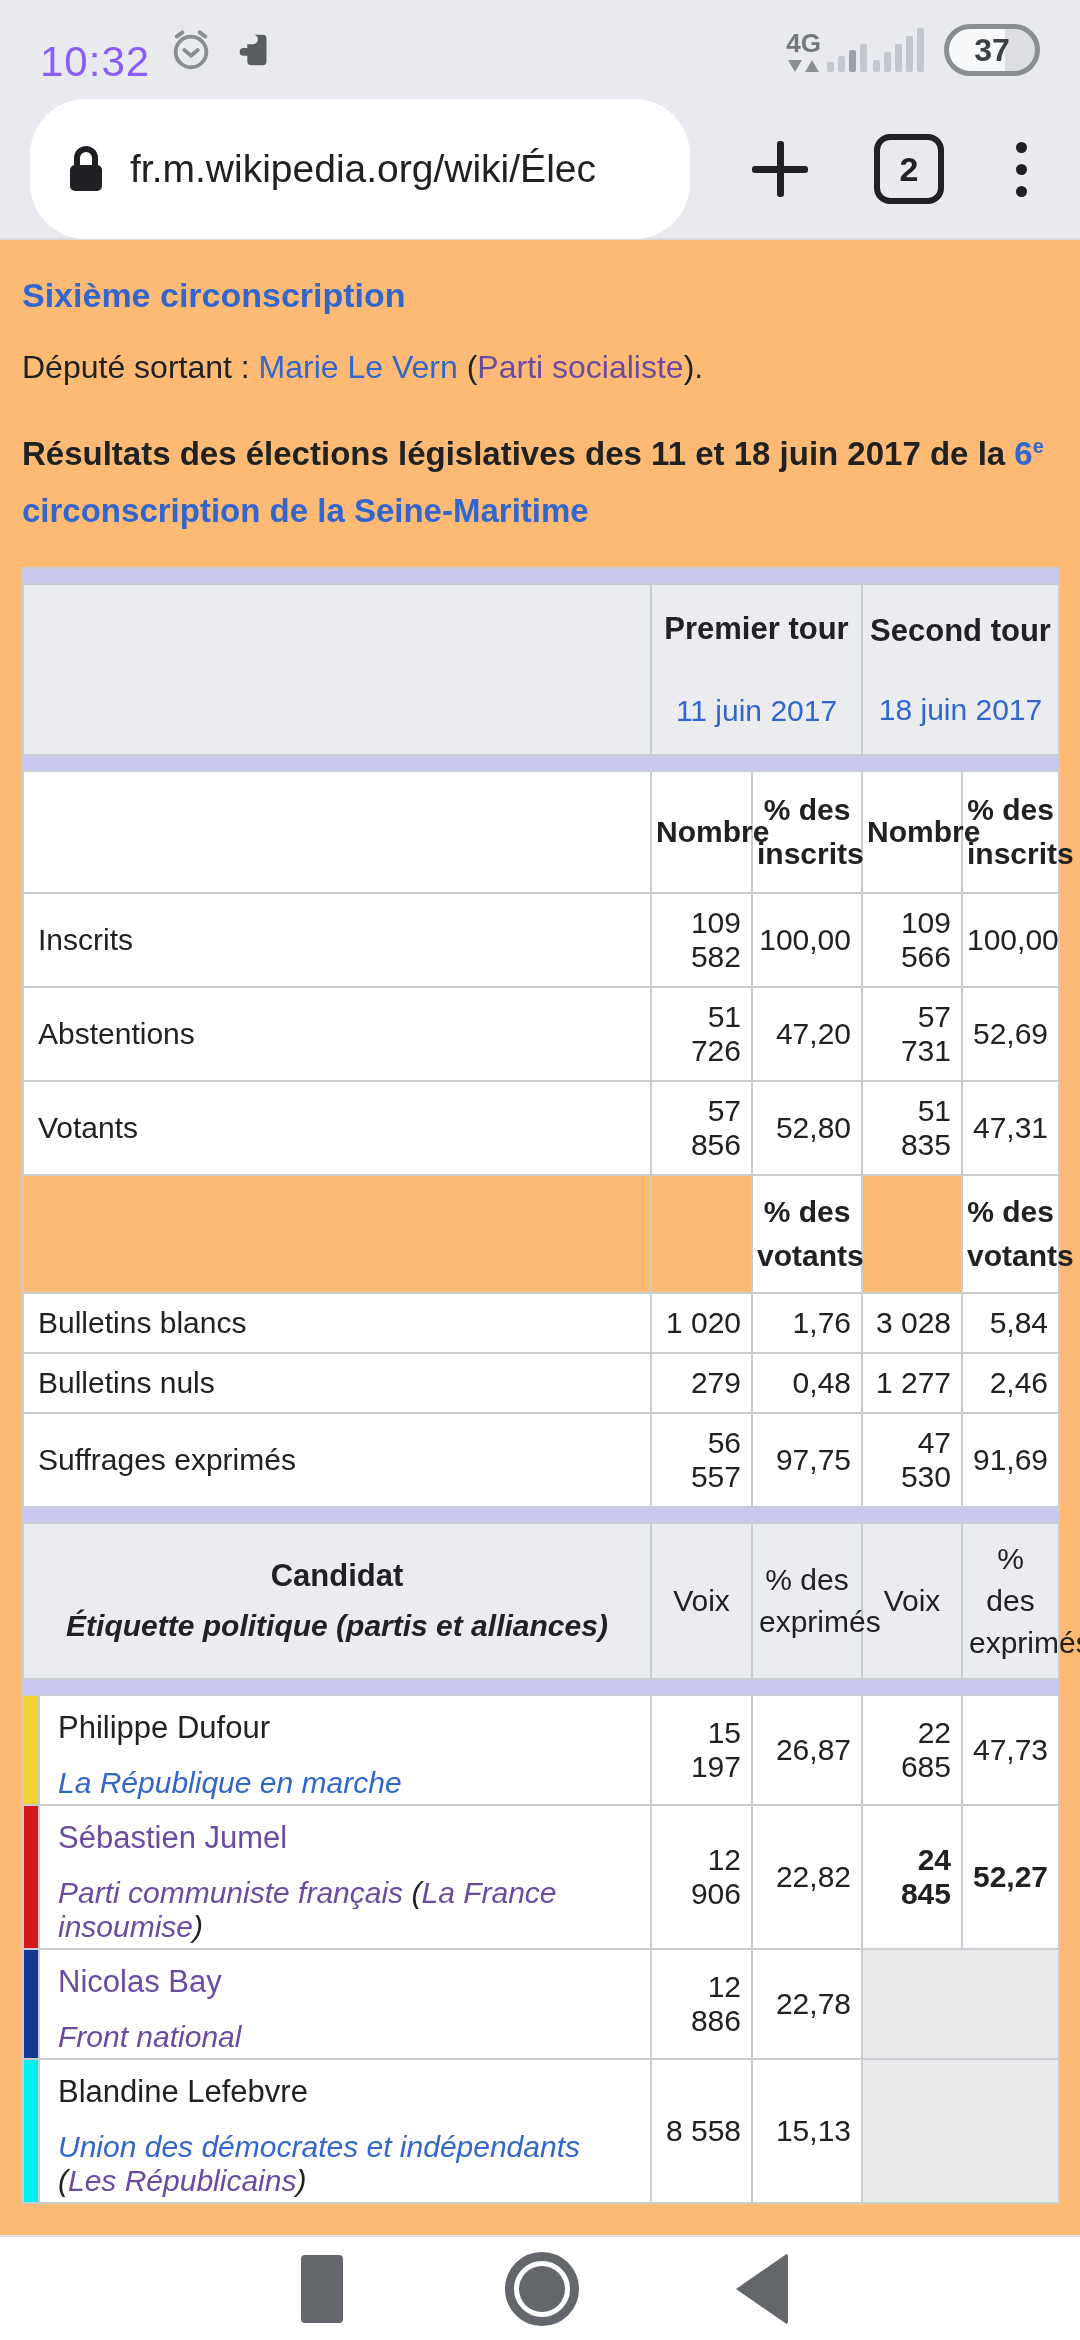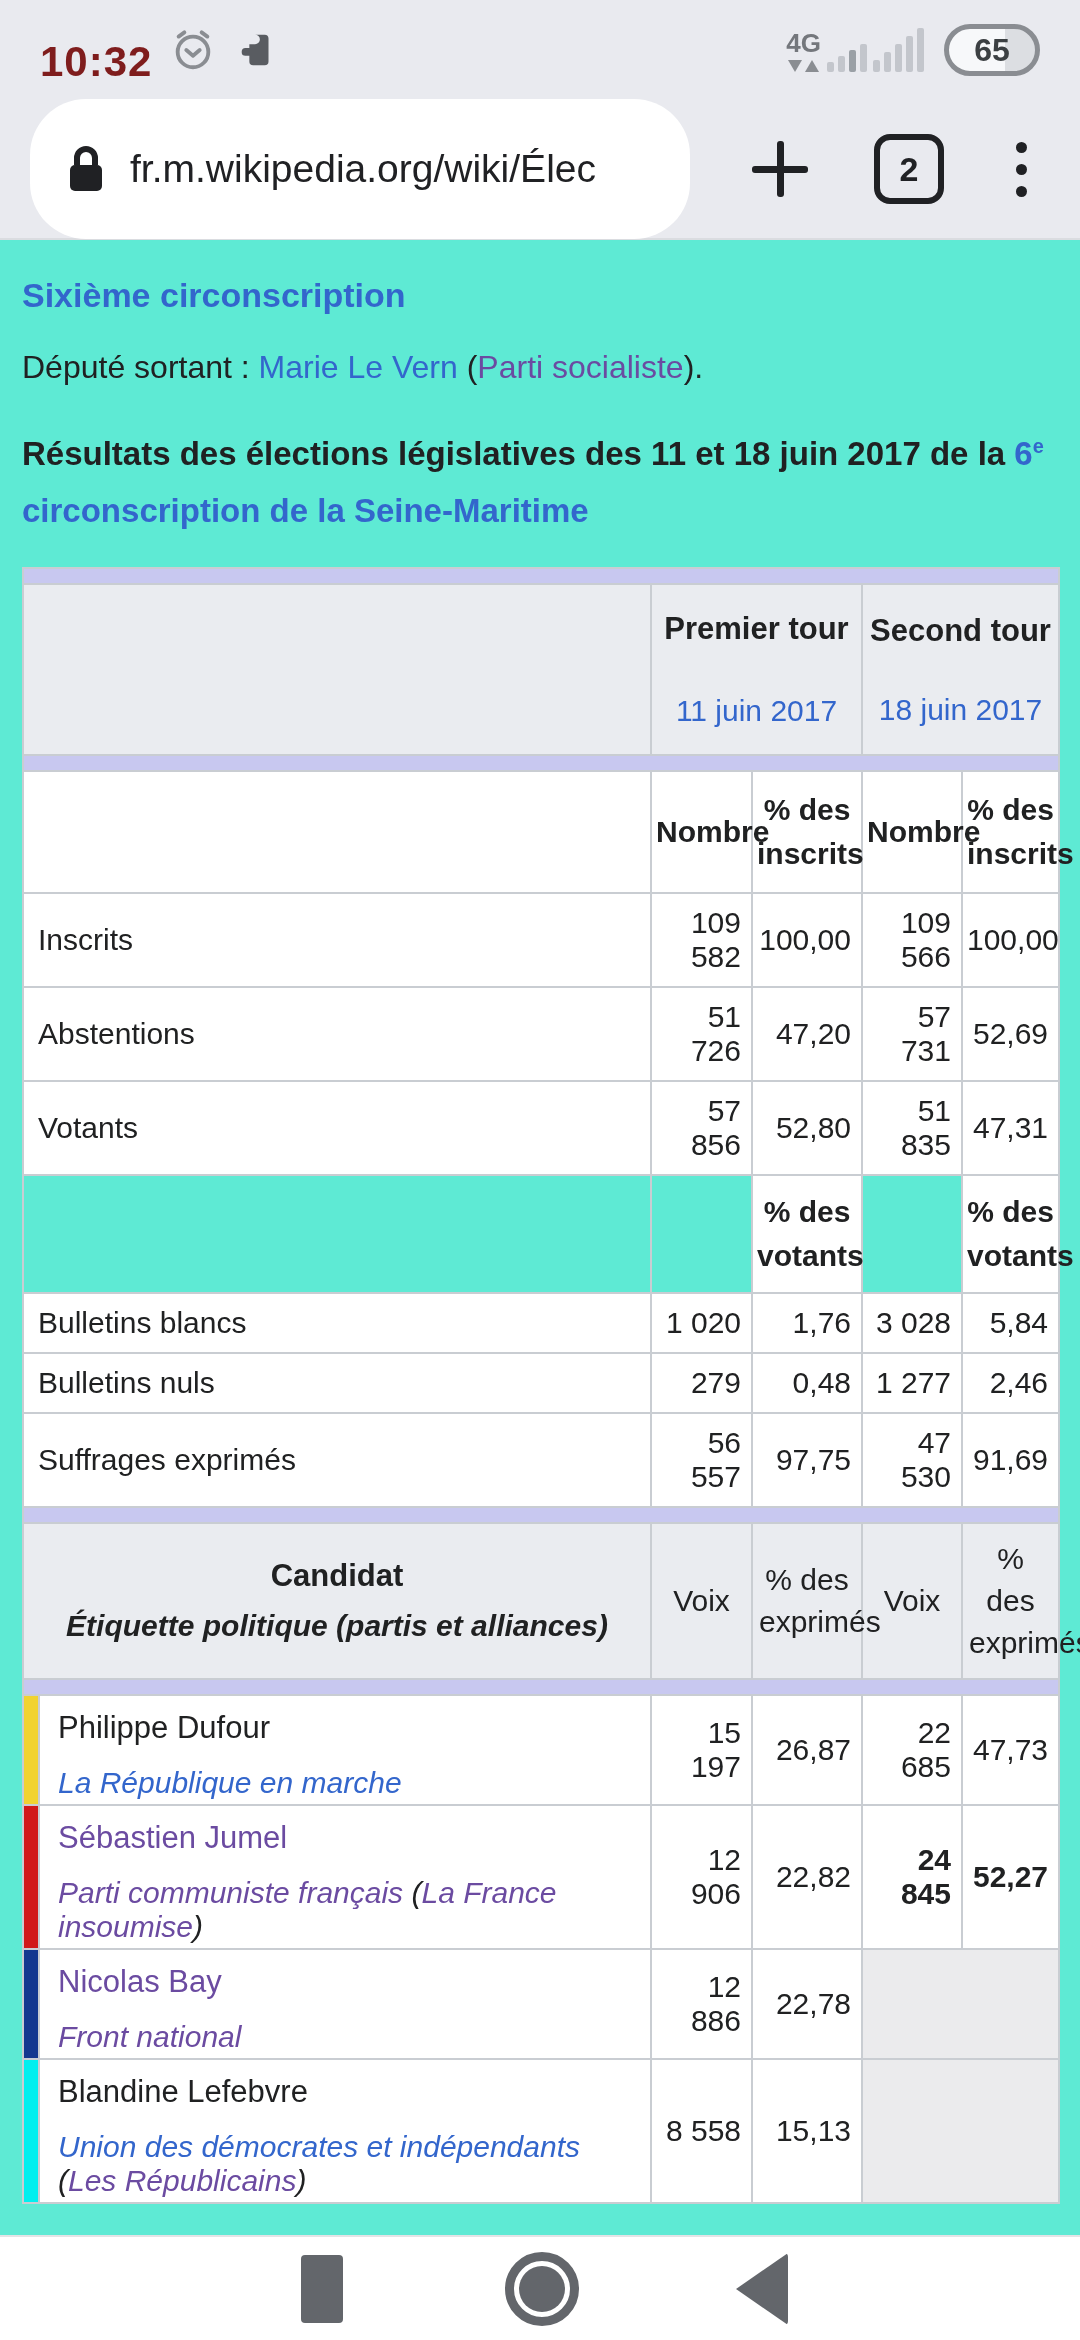--- a/index.html
+++ b/index.html
@@ -7,21 +7,21 @@
     width:1080px;height:2340px;overflow:hidden;position:relative;
     font-family:"Liberation Sans", sans-serif;
     background:#ffffff;color:#202122;
   }
   
   .status-bar{
     height:100px;background:#E9EAEF;display:flex;align-items:center;
     padding:0 40px;box-sizing:border-box;justify-content:space-between;
   }
   .sb-left{display:flex;align-items:center;gap:18px;}
-  .sb-time{font-size:42px;font-weight:bold;color:#7f1d1d;letter-spacing:1px;margin-top:24px;}
+  .sb-time{font-size:42px;font-weight:normal;color:#8b5cf6;letter-spacing:1px;margin-top:24px;}
   .sb-right{display:flex;align-items:center;gap:20px;}
   .sig-cluster{display:flex;align-items:flex-end;gap:6px;}
   .sig-meta{display:flex;flex-direction:column;align-items:center;line-height:1;}
   .sig-net{font-size:26px;color:#74777C;font-weight:bold;}
   .sig-arrows{display:flex;gap:3px;margin-top:4px;}
   .arr{width:0;height:0;}
   .arr-up{border-left:7px solid transparent;border-right:7px solid transparent;border-bottom:12px solid #8A8D92;}
   .arr-dn{border-left:7px solid transparent;border-right:7px solid transparent;border-top:12px solid #8A8D92;}
   .bars{display:flex;align-items:flex-end;gap:4px;}
   .bars i{display:block;width:7px;background:#C3C6CC;border-radius:2px;}
@@ -46,21 +46,21 @@
   .plus-icon::before{left:27px;top:2px;width:7px;height:56px;}
   .plus-icon::after{top:27px;left:2px;height:7px;width:56px;}
   .tab-box{
     width:58px;height:58px;border:6px solid #202124;border-radius:16px;margin-left:30px;
     display:flex;align-items:center;justify-content:center;font-size:34px;font-weight:bold;color:#202124;
   }
   .kebab{display:flex;flex-direction:column;gap:11px;margin-left:34px;padding:4px;}
   .kebab i{width:11px;height:11px;border-radius:50%;background:#202124;display:block;}
   
   .page{
-    height:1997px;overflow:hidden;box-sizing:border-box;background:#5eead4;
+    height:1997px;overflow:hidden;box-sizing:border-box;background:#fdba74;
     padding:30px 22px 0 22px;
   }
   h2.sec{font-size:34px;font-weight:bold;color:#3366CC;margin:6px 0 0 0;}
   p.intro{font-size:32px;margin:34px 0 0 0;}
   p.results{font-size:33px;font-weight:bold;line-height:57px;margin:32px 0 0 0;}
   a{text-decoration:none;}
   .st-l{color:#3366CC;}
   .st-v{color:#6B4BA1;}
   .st-p{color:#202122;}
   sup{font-size:20px;}
@@ -136,21 +136,21 @@
       </div>
       <div class="bars">
         <i style="height:12px"></i>
           <i style="height:20px"></i>
           <i style="height:28px"></i>
           <i style="height:36px"></i>
           <i style="height:44px"></i>
       </div>
     </div>
     <div class="battery">
-      <span>65</span>
+      <span>37</span>
     </div>
   </div>
 </div>
 
 <div class="browser-bar">
   <div class="url-pill">
     <span style="display:flex;">
       <svg width="44" height="52" viewBox="0 0 22 26">
         <rect x="3" y="11" width="16" height="13" rx="2.5" fill="#202124"></rect>
         <path d="M6.5 11 v-3.5 a4.5 4.5 0 0 1 9 0 V11" fill="none" stroke="#202124" stroke-width="3"></path>

